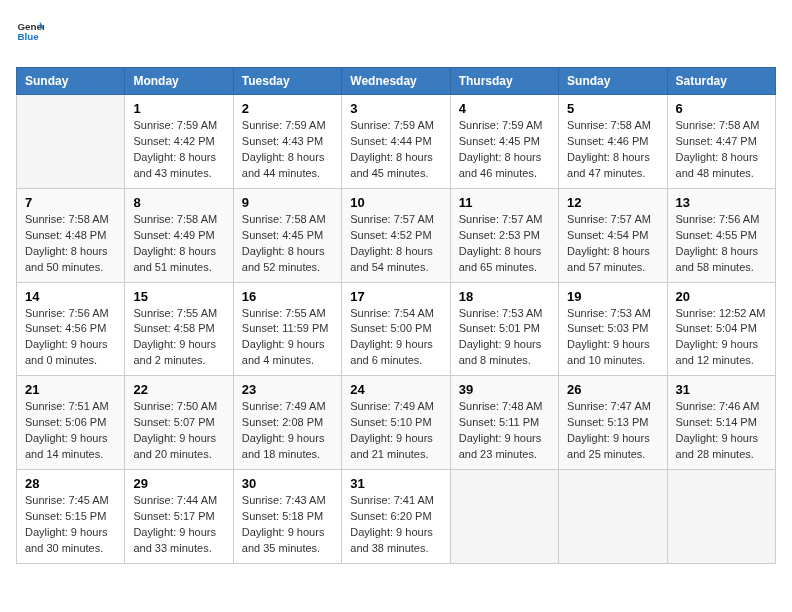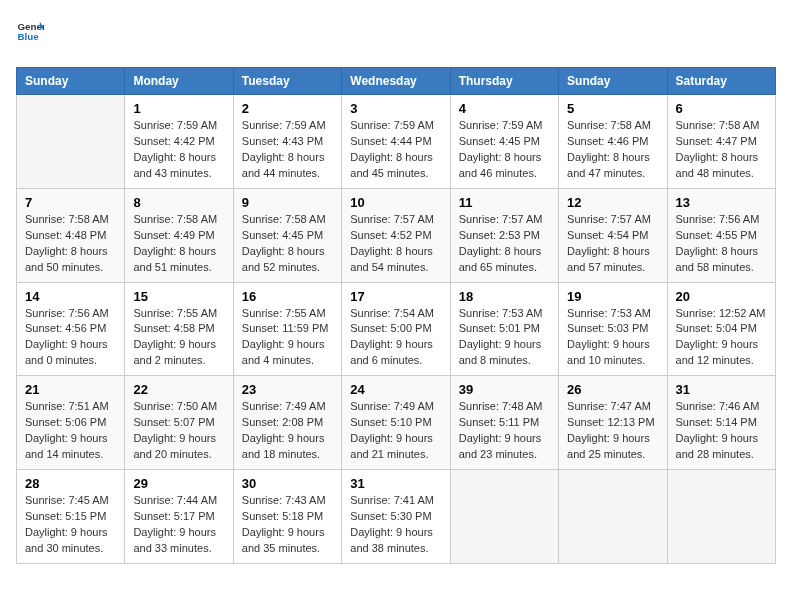--- a/index.html
+++ b/index.html
@@ -265,21 +265,21 @@
         </td>
         <td>
           <div class="day-number">39</div>
           <div class="day-info">Sunrise: 7:48 AM</div>
           <div class="day-info">Sunset: 5:11 PM</div>
           <div class="day-info">Daylight: 9 hours and 23 minutes.</div>
         </td>
         <td>
           <div class="day-number">26</div>
           <div class="day-info">Sunrise: 7:47 AM</div>
-          <div class="day-info">Sunset: 12:13 PM</div>
+          <div class="day-info">Sunset: 5:13 PM</div>
           <div class="day-info">Daylight: 9 hours and 25 minutes.</div>
         </td>
         <td>
           <div class="day-number">31</div>
           <div class="day-info">Sunrise: 7:46 AM</div>
           <div class="day-info">Sunset: 5:14 PM</div>
           <div class="day-info">Daylight: 9 hours and 28 minutes.</div>
         </td>
       </tr>
       <tr>
@@ -297,21 +297,21 @@
         </td>
         <td>
           <div class="day-number">30</div>
           <div class="day-info">Sunrise: 7:43 AM</div>
           <div class="day-info">Sunset: 5:18 PM</div>
           <div class="day-info">Daylight: 9 hours and 35 minutes.</div>
         </td>
         <td>
           <div class="day-number">31</div>
           <div class="day-info">Sunrise: 7:41 AM</div>
-          <div class="day-info">Sunset: 5:30 PM</div>
+          <div class="day-info">Sunset: 6:20 PM</div>
           <div class="day-info">Daylight: 9 hours and 38 minutes.</div>
         </td>
         <td class="empty-cell"></td>
         <td class="empty-cell"></td>
         <td class="empty-cell"></td>
       </tr>
     </tbody>
 </table>
 
 </body></html>

